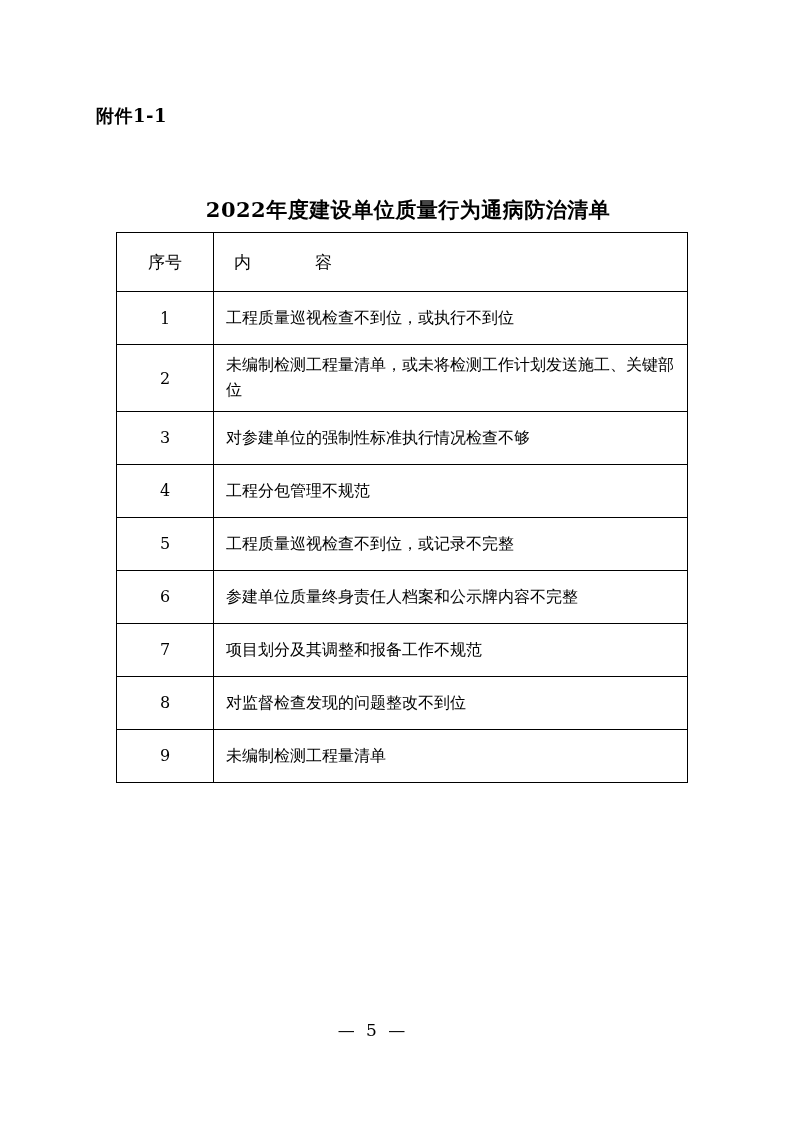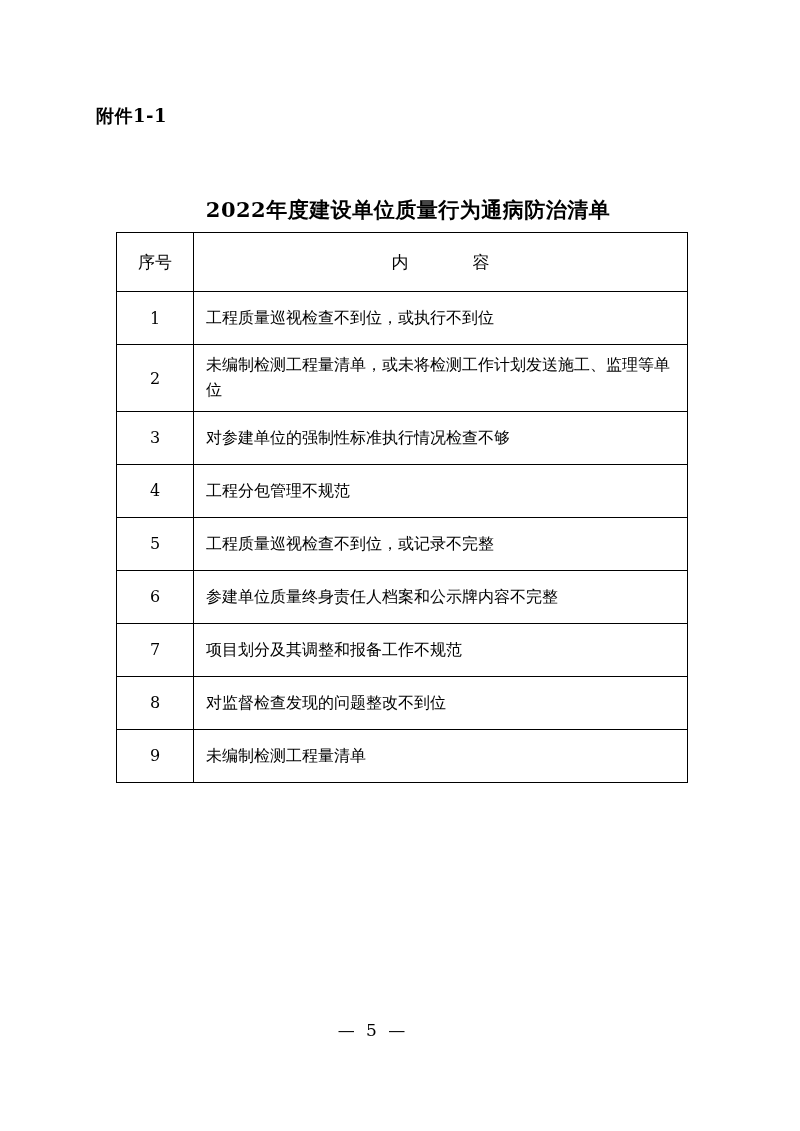--- a/index.html
+++ b/index.html
@@ -67,24 +67,24 @@
     padding: 6px 2px;
   }
   .col-content {
     text-align: left;
     font-size: 16px;
     padding: 8px 10px 8px 12px;
     line-height: 1.55;
   }
   thead .col-index {
     font-size: 17px;
-    padding: 16px 2px;
+    padding: 16px 12px;
   }
   thead .col-content {
-    text-align: center;
+    text-align: left;
     font-size: 17px;
     letter-spacing: 10px;
     text-indent: 10px;
     padding: 16px 10px;
   }
   tbody tr td {
     height: 36px;
   }
   tbody tr.tall td {
     height: 48px;
@@ -120,21 +120,21 @@
           <th class="col-content">内　　容</th>
         </tr>
       </thead>
       <tbody>
         <tr>
           <td class="col-index">1</td>
           <td class="col-content">工程质量巡视检查不到位，或执行不到位</td>
         </tr>
         <tr class="tall">
           <td class="col-index">2</td>
-          <td class="col-content">未编制检测工程量清单，或未将检测工作计划发送施工、监理等单位</td>
+          <td class="col-content">未编制检测工程量清单，或未将检测工作计划发送施工、关键部位</td>
         </tr>
         <tr>
           <td class="col-index">3</td>
           <td class="col-content">对参建单位的强制性标准执行情况检查不够</td>
         </tr>
         <tr>
           <td class="col-index">4</td>
           <td class="col-content">工程分包管理不规范</td>
         </tr>
         <tr>

